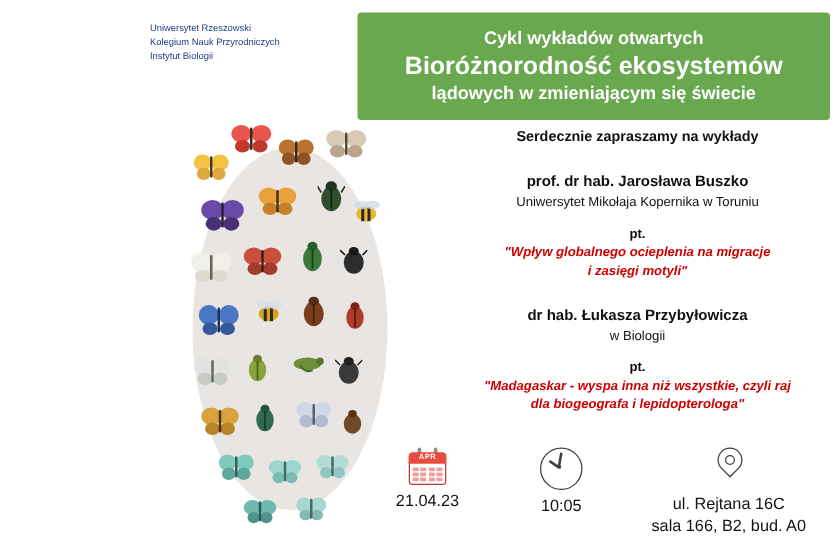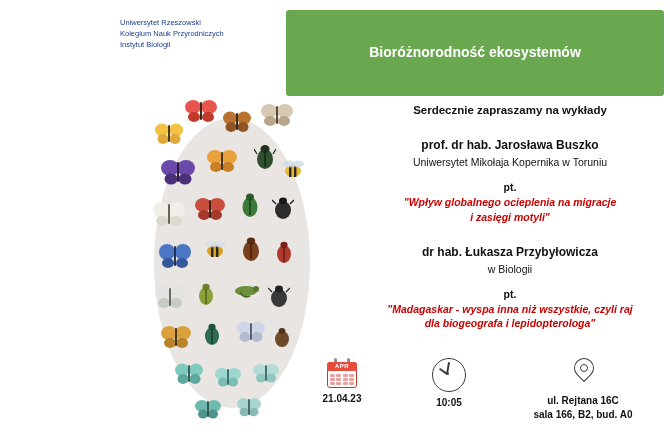--- a/index.html
+++ b/index.html
@@ -61,21 +61,21 @@
     box-sizing: border-box;
     padding: 4px 8px;
   }
   #title-banner .t-line {
     color: #ffffff;
     font-weight: bold;
     text-align: center;
     line-height: 1.25;
   }
   #title-line1 { font-size: 14.5px; }
-  #title-line2 { font-size: 14px; }
+  #title-line2 { font-size: 20px; }
   #title-line3 { font-size: 14.5px; }
 
   
   #collage {
     position: absolute;
     left: 148px;
     top: 96px;
     width: 168px;
     height: 330px;
   }
@@ -144,22 +144,22 @@
   }
   .foot-col {
     position: absolute;
     text-align: center;
   }
   #foot-date { left: 6px; top: 0; width: 100px; }
   #foot-time { left: 118px; top: 0; width: 90px; }
   #foot-place { left: 218px; top: 0; width: 158px; }
 
   .foot-label {
-    font-size: 10px;
-    font-weight: bold;
+    font-size: 13px;
+    font-weight: normal;
     color: #111;
     line-height: 1.35;
     margin-top: 4px;
   }
 
   
   .cal {
     width: 30px; height: 30px;
     margin: 0 auto;
     position: relative;
@@ -231,21 +231,23 @@
 
 <div id="logo-block">
   <div id="logo-text">
     <div>Uniwersytet Rzeszowski</div>
     <div>Kolegium Nauk Przyrodniczych</div>
     <div>Instytut Biologii</div>
   </div>
 </div>
 
 <div id="title-banner">
+  <div class="t-line" id="title-line1">Cykl wykładów otwartych</div>
   <div class="t-line" id="title-line2">Bioróżnorodność ekosystemów</div>
+  <div class="t-line" id="title-line3">lądowych w zmieniającym się świecie</div>
 </div>
 
 <div id="collage">
   <div id="collage-disc"></div>
 
   <div class="bug" style="left:36px; top:2px;">
     <svg width="34" height="26" viewBox="0 0 34 26">
         <g>
       <ellipse cx="9" cy="9" rx="8" ry="7" fill="#e8554e"></ellipse>
           <ellipse cx="25" cy="9" rx="8" ry="7" fill="#e8554e"></ellipse>

